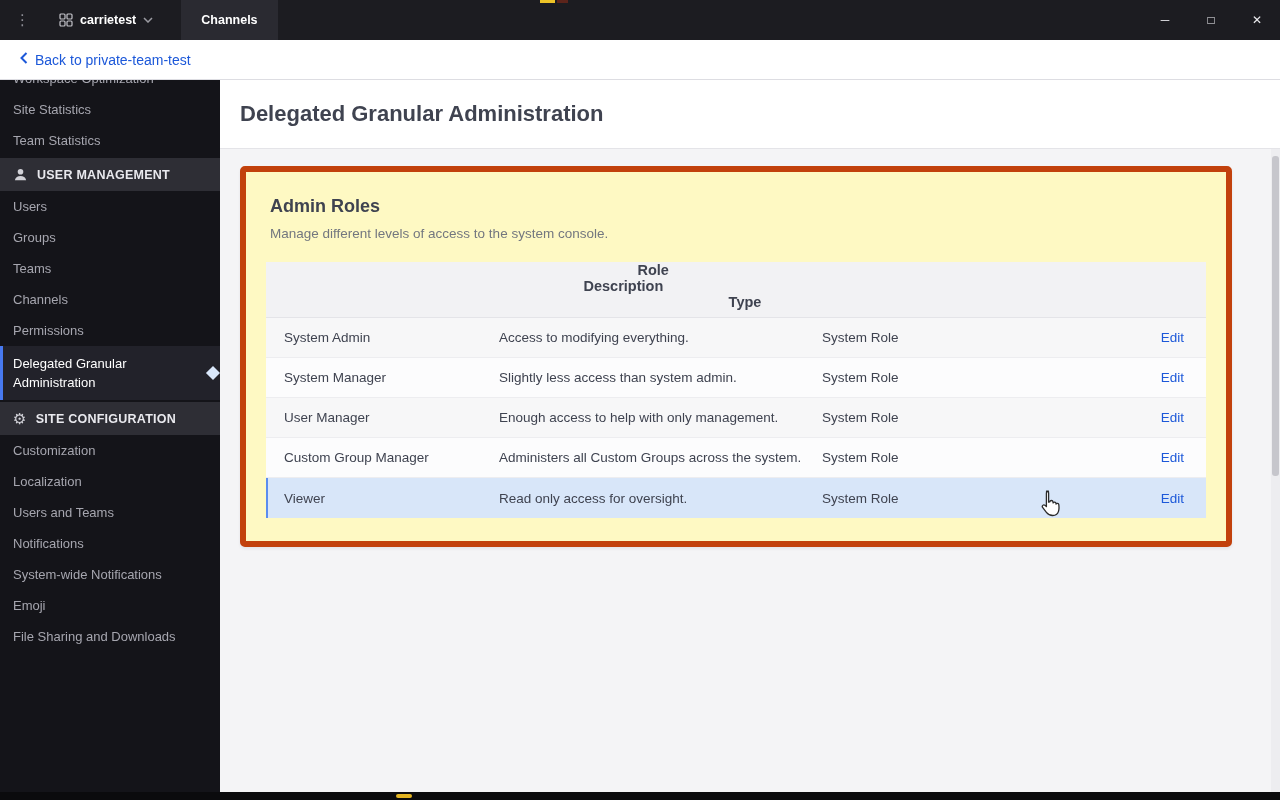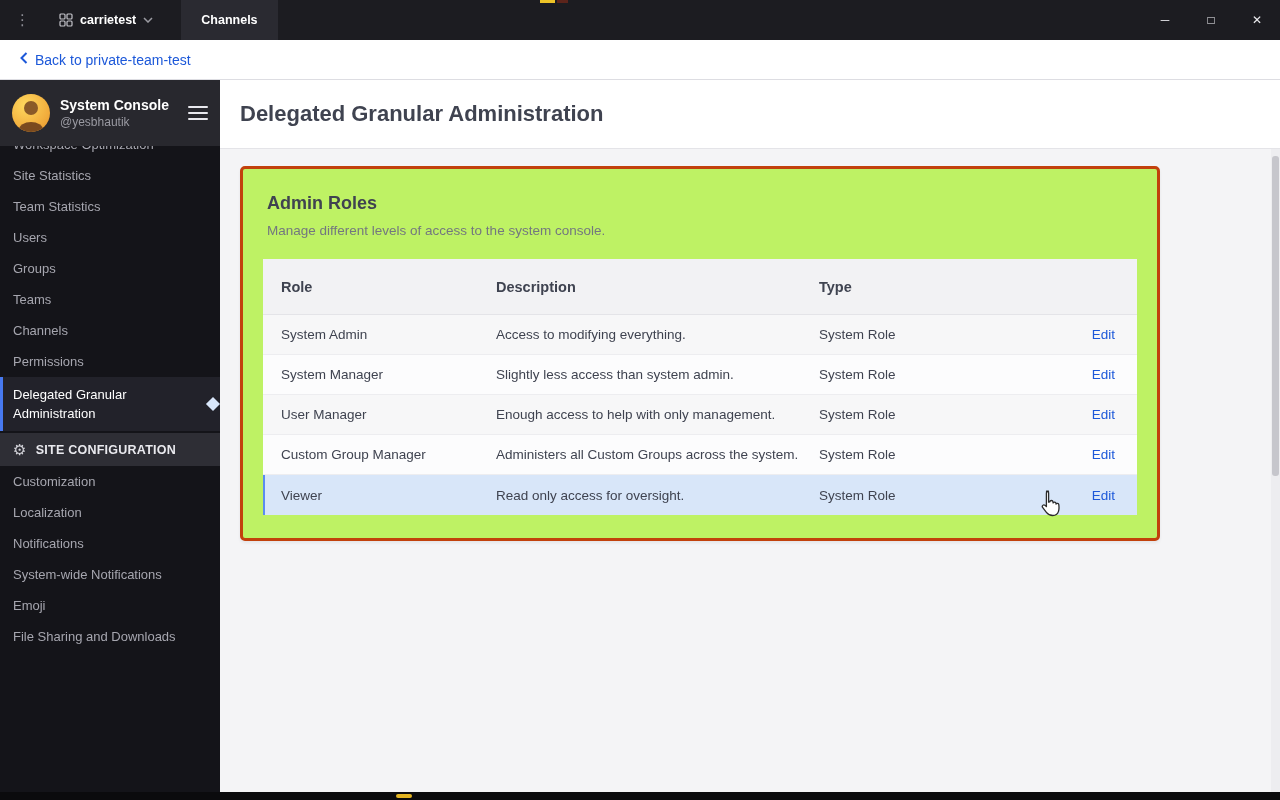--- a/index.html
+++ b/index.html
@@ -63,30 +63,30 @@
     background:#d9e7fb; transform:rotate(45deg); }
 
   
   .main { position:absolute; top:80px; left:220px; right:0; bottom:8px; display:flex;
     flex-direction:column; z-index:10; }
   .main-header { height:68px; flex:none; background:#ffffff; display:flex; align-items:center;
     padding:0 20px; box-shadow:0 1px 0 #e4e4e8; z-index:2; }
   .main-header h1 { margin:0; font-size:22px; font-weight:bold; color:#3f4350; }
   .content { flex:1; position:relative; background:#f4f4f6; overflow:hidden; }
 
-  .card { position:absolute; left:20px; top:18px; width:920px; background:#bef264;
-    border:3px solid #c2410c; border-radius:5px; box-shadow:0 2px 3px rgba(63,67,80,.08); }
+  .card { position:absolute; left:20px; top:18px; width:992px; background:#fef9c3;
+    border:6px solid #c2410c; border-radius:5px; box-shadow:0 2px 3px rgba(63,67,80,.08); }
   .card-head { padding:24px 24px 21px; }
   .card-title { font-size:18px; font-weight:bold; color:#3f4350; }
   .card-sub { margin-top:9px; font-size:13.5px; color:#73777f; }
   .table { margin:0 20px 23px; }
   .trow { display:flex; align-items:center; height:40px; padding-left:18px; font-size:13.5px;
     color:#3f4350; }
   .thead { height:56px; background:#f2f2f4; font-size:14.5px; font-weight:bold;
-    border-bottom:1px solid #e4e4e8; }
+    border-bottom:1px solid #e4e4e8;flex-direction:column; }
   .c-role { width:215px; flex:none; padding-right:10px; }
   .c-desc { width:323px; flex:none; padding-right:10px; }
   .c-type { flex:1; }
   .c-act { width:90px; flex:none; text-align:right; padding-right:22px; }
   .c-act a { color:#1c58d9; text-decoration:none; cursor:pointer; }
   .r0,.r2 { background:#f7f7f8; }
   .r1,.r3 { background:#fcfcfd; }
   .r0,.r1,.r2,.r3 { border-bottom:1px solid #ededf0; }
   .r4 { background:#d8e6f9; box-shadow:inset 2px 0 0 #5b8def; }
 
@@ -138,55 +138,51 @@
 <div class="backbar">
   <a class="backlink">
     <svg width="8" height="12" viewBox="0 0 8 12" fill="none" stroke="#1c58d9" stroke-width="2">
       <path d="M6.5 1L1.5 6l5 5"></path>
     </svg>
     <span>Back to private-team-test</span>
   </a>
 </div>
 
 <div class="sidebar">
-  <div class="sb-header">
-    <div class="avatar"></div>
-    <div class="sb-id">
-      <div class="sb-title">System Console</div>
-      <div class="sb-handle">@yesbhautik</div>
-    </div>
-    <div class="hamburger">
-        <i></i>
-        <i></i>
-        <i></i>
-      </div>
-  </div>
 
 
   <div class="sb-scroll">
     <div class="sb-item clipped">Workspace Optimization</div>
     <div class="sb-item">Site Statistics</div>
     <div class="sb-item">Team Statistics</div>
 
+    <div class="sb-section">
+      <svg width="15" height="15" viewBox="0 0 16 16" fill="#d2d2d8">
+        <circle cx="8" cy="5" r="3"></circle>
+          <path d="M2 14c.6-3 3-4.5 6-4.5s5.4 1.5 6 4.5z"></path>
+      </svg>
+      <span>USER MANAGEMENT</span>
+    </div>
     <div class="sb-item">Users</div>
     <div class="sb-item">Groups</div>
     <div class="sb-item">Teams</div>
     <div class="sb-item">Channels</div>
     <div class="sb-item">Permissions</div>
     <div class="sb-item active">
       <span>Delegated Granular Administration</span>
       <span class="active-caret"></span>
     </div>
 
     <div class="sb-section">
       <span class="gear">⚙</span>
       <span>SITE CONFIGURATION</span>
     </div>
     <div class="sb-item">Customization</div>
     <div class="sb-item">Localization</div>
+    <div class="sb-item">Users and Teams</div>
     <div class="sb-item">Notifications</div>
     <div class="sb-item">System-wide Notifications</div>
     <div class="sb-item">Emoji</div>
     <div class="sb-item">File Sharing and Downloads</div>
   </div>
 </div>
 
 <div class="main">
   <div class="main-header">
     <h1>Delegated Granular Administration</h1>

